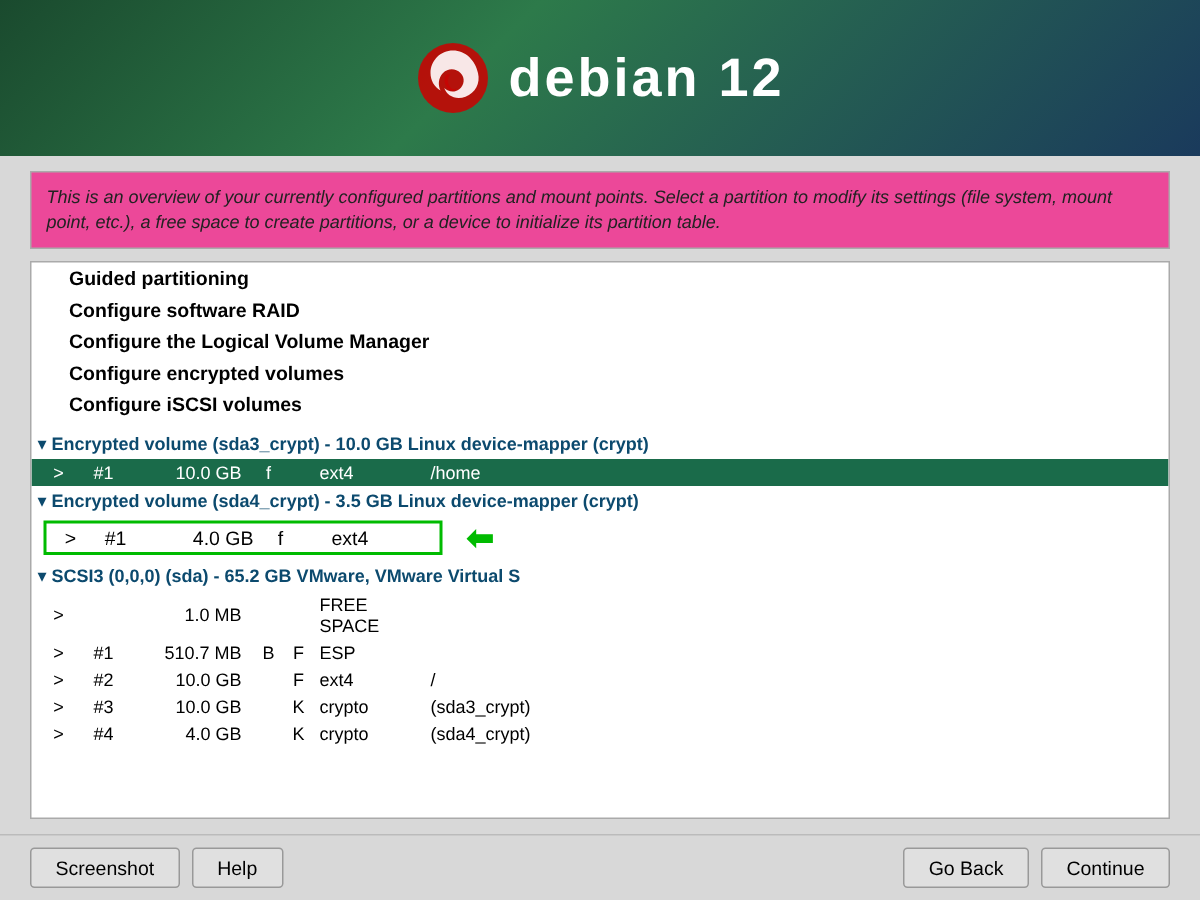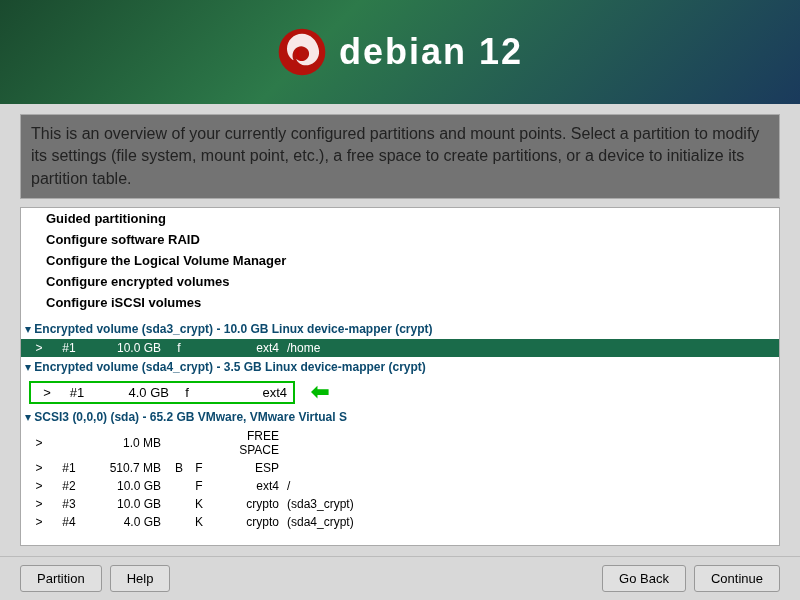--- a/index.html
+++ b/index.html
@@ -52,25 +52,26 @@
     }
 
     .page-title {
       font-size: 14px;
       font-weight: bold;
       margin-bottom: 8px;
       color: #000;
     }
 
     .description-box {
-      background: #737373;
+      background: #ec4899;
       border: 1px solid #aaa;
       padding: 8px 10px;
       margin-bottom: 8px;
-      font-size: 16px;
+      font-size: 12px;
+      font-style: italic;
       color: #222;
       line-height: 1.4;
     }
 
     
     .partition-list {
       background: white;
       border: 1px solid #aaa;
       flex: 1;
       overflow-y: auto;
@@ -110,21 +111,21 @@
     .partition-row.selected {
       background: #1a6b4a;
       color: white;
     }
 
     .col-arrow { width: 20px; text-align: center; }
     .col-num { width: 40px; text-align: center; }
     .col-size { width: 80px; text-align: right; padding-right: 8px; }
     .col-flag1 { width: 20px; text-align: center; }
     .col-flag2 { width: 20px; text-align: center; }
-    .col-type { width: 70px; text-align: right; padding-left: 4px; }
+    .col-type { width: 70px; text-align: left; padding-left: 4px; }
     .col-mount { width: 100px; text-align: left; padding-left: 8px; }
 
     
     .partition-list::-webkit-scrollbar { width: 16px; }
     .partition-list::-webkit-scrollbar-track { background: #ccc; }
     .partition-list::-webkit-scrollbar-thumb { background: #999; border: 1px solid #777; }
 
     
     .footer {
       background: #d8d8d8;
@@ -265,20 +266,20 @@
         <span class="col-type">crypto</span>
         <span class="col-mount">(sda4_crypt)</span>
       </div>
 
     </div>
   </div>
 </div>
 
 <div class="footer">
   <div class="footer-left">
-    <button>Partition</button>
+    <button>Screenshot</button>
     <button>Help</button>
   </div>
   <div class="footer-right">
     <button>Go Back</button>
     <button>Continue</button>
   </div>
 </div>
 
 </body></html>

